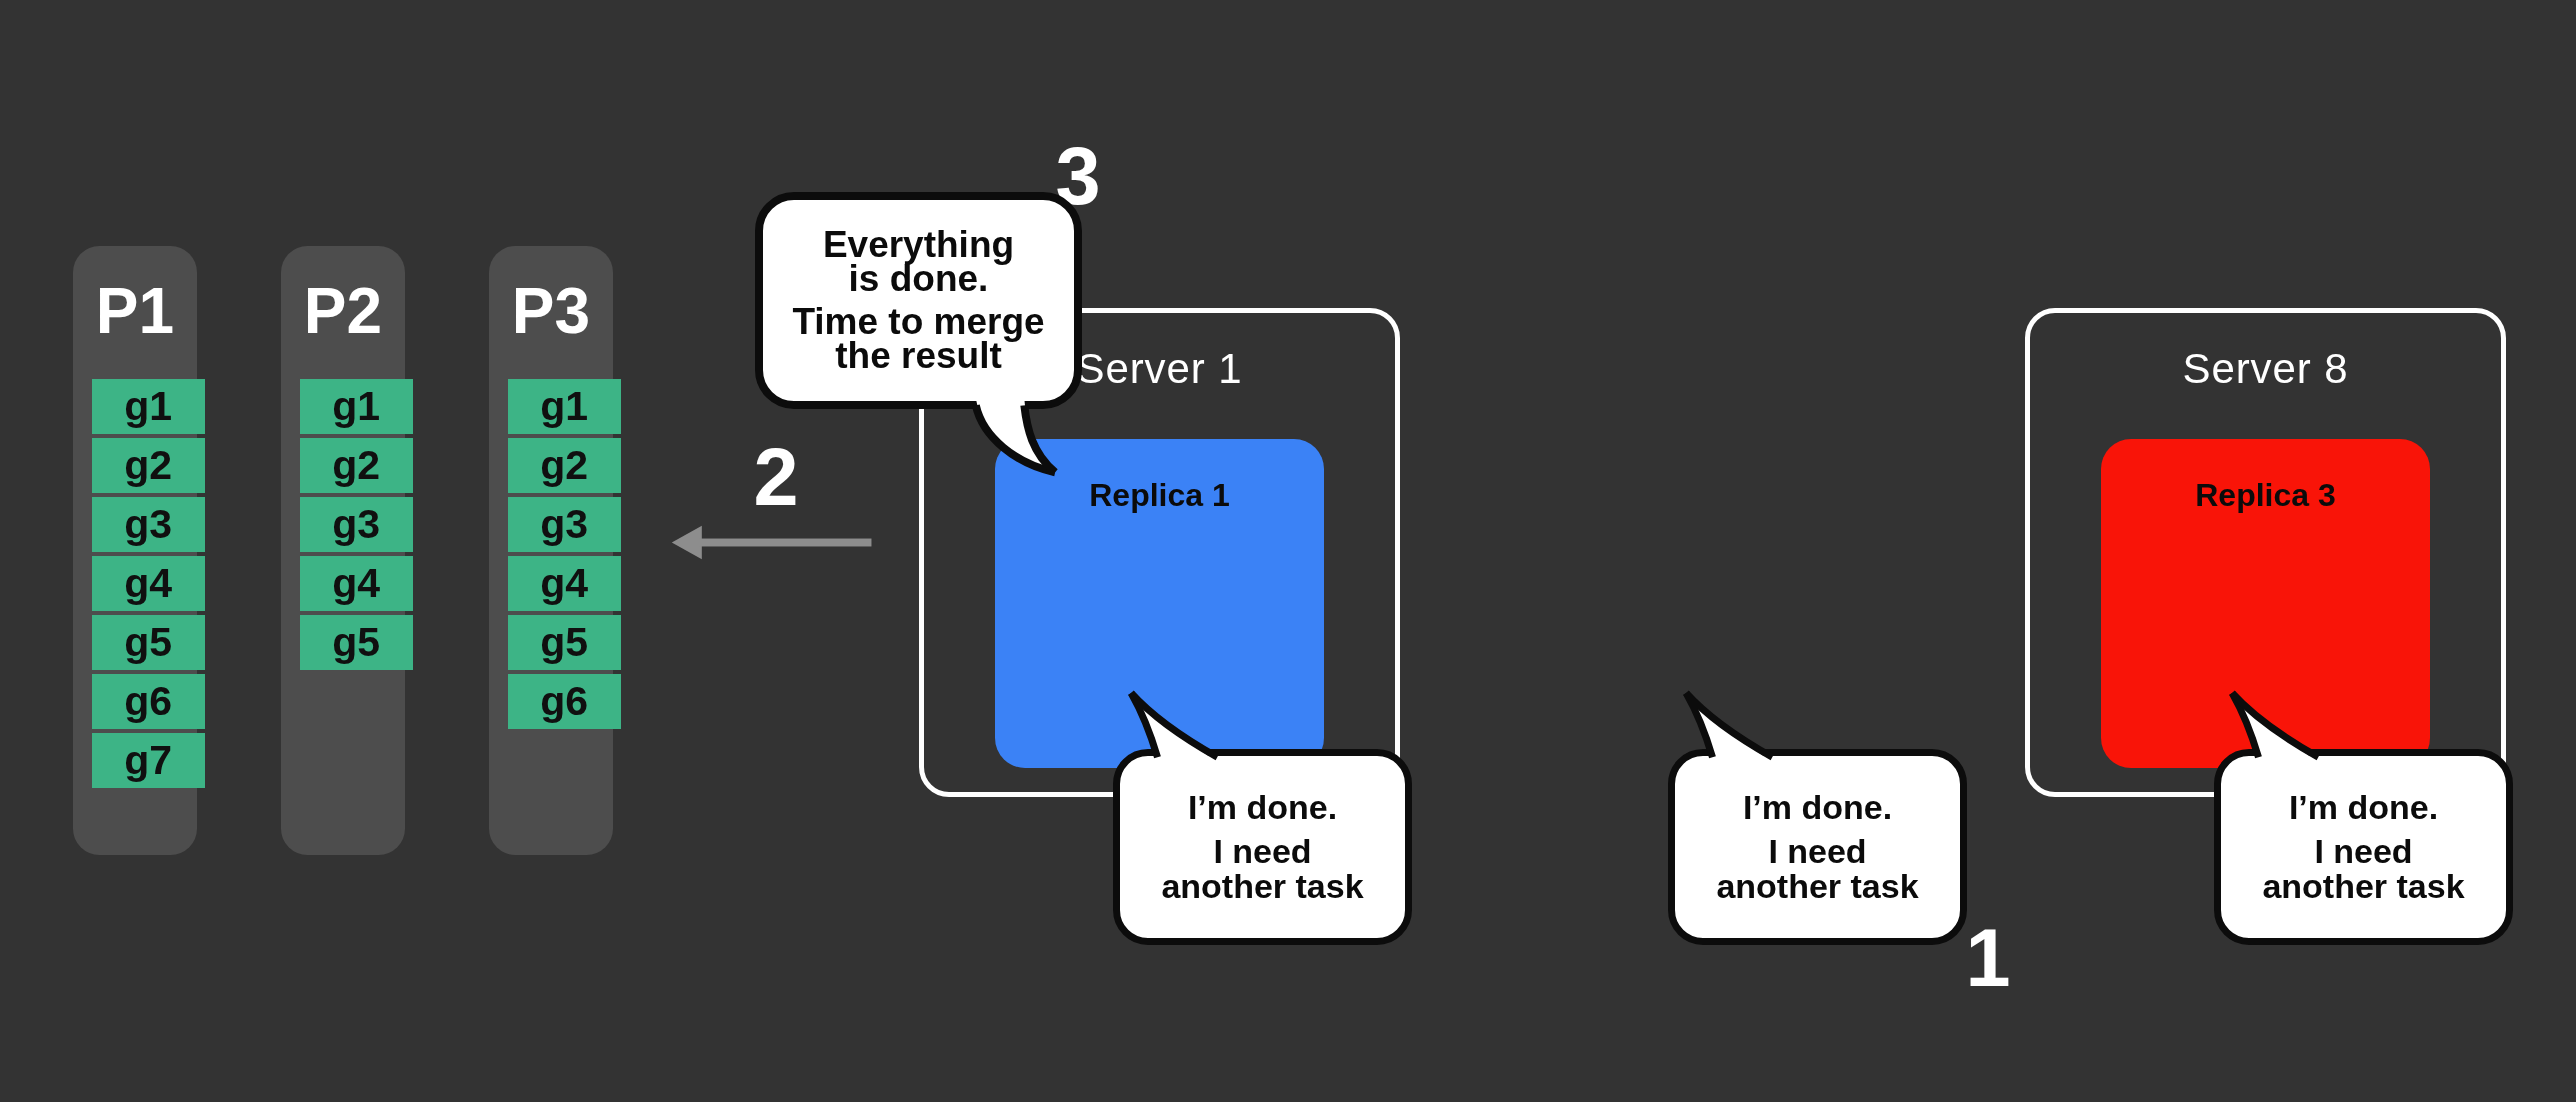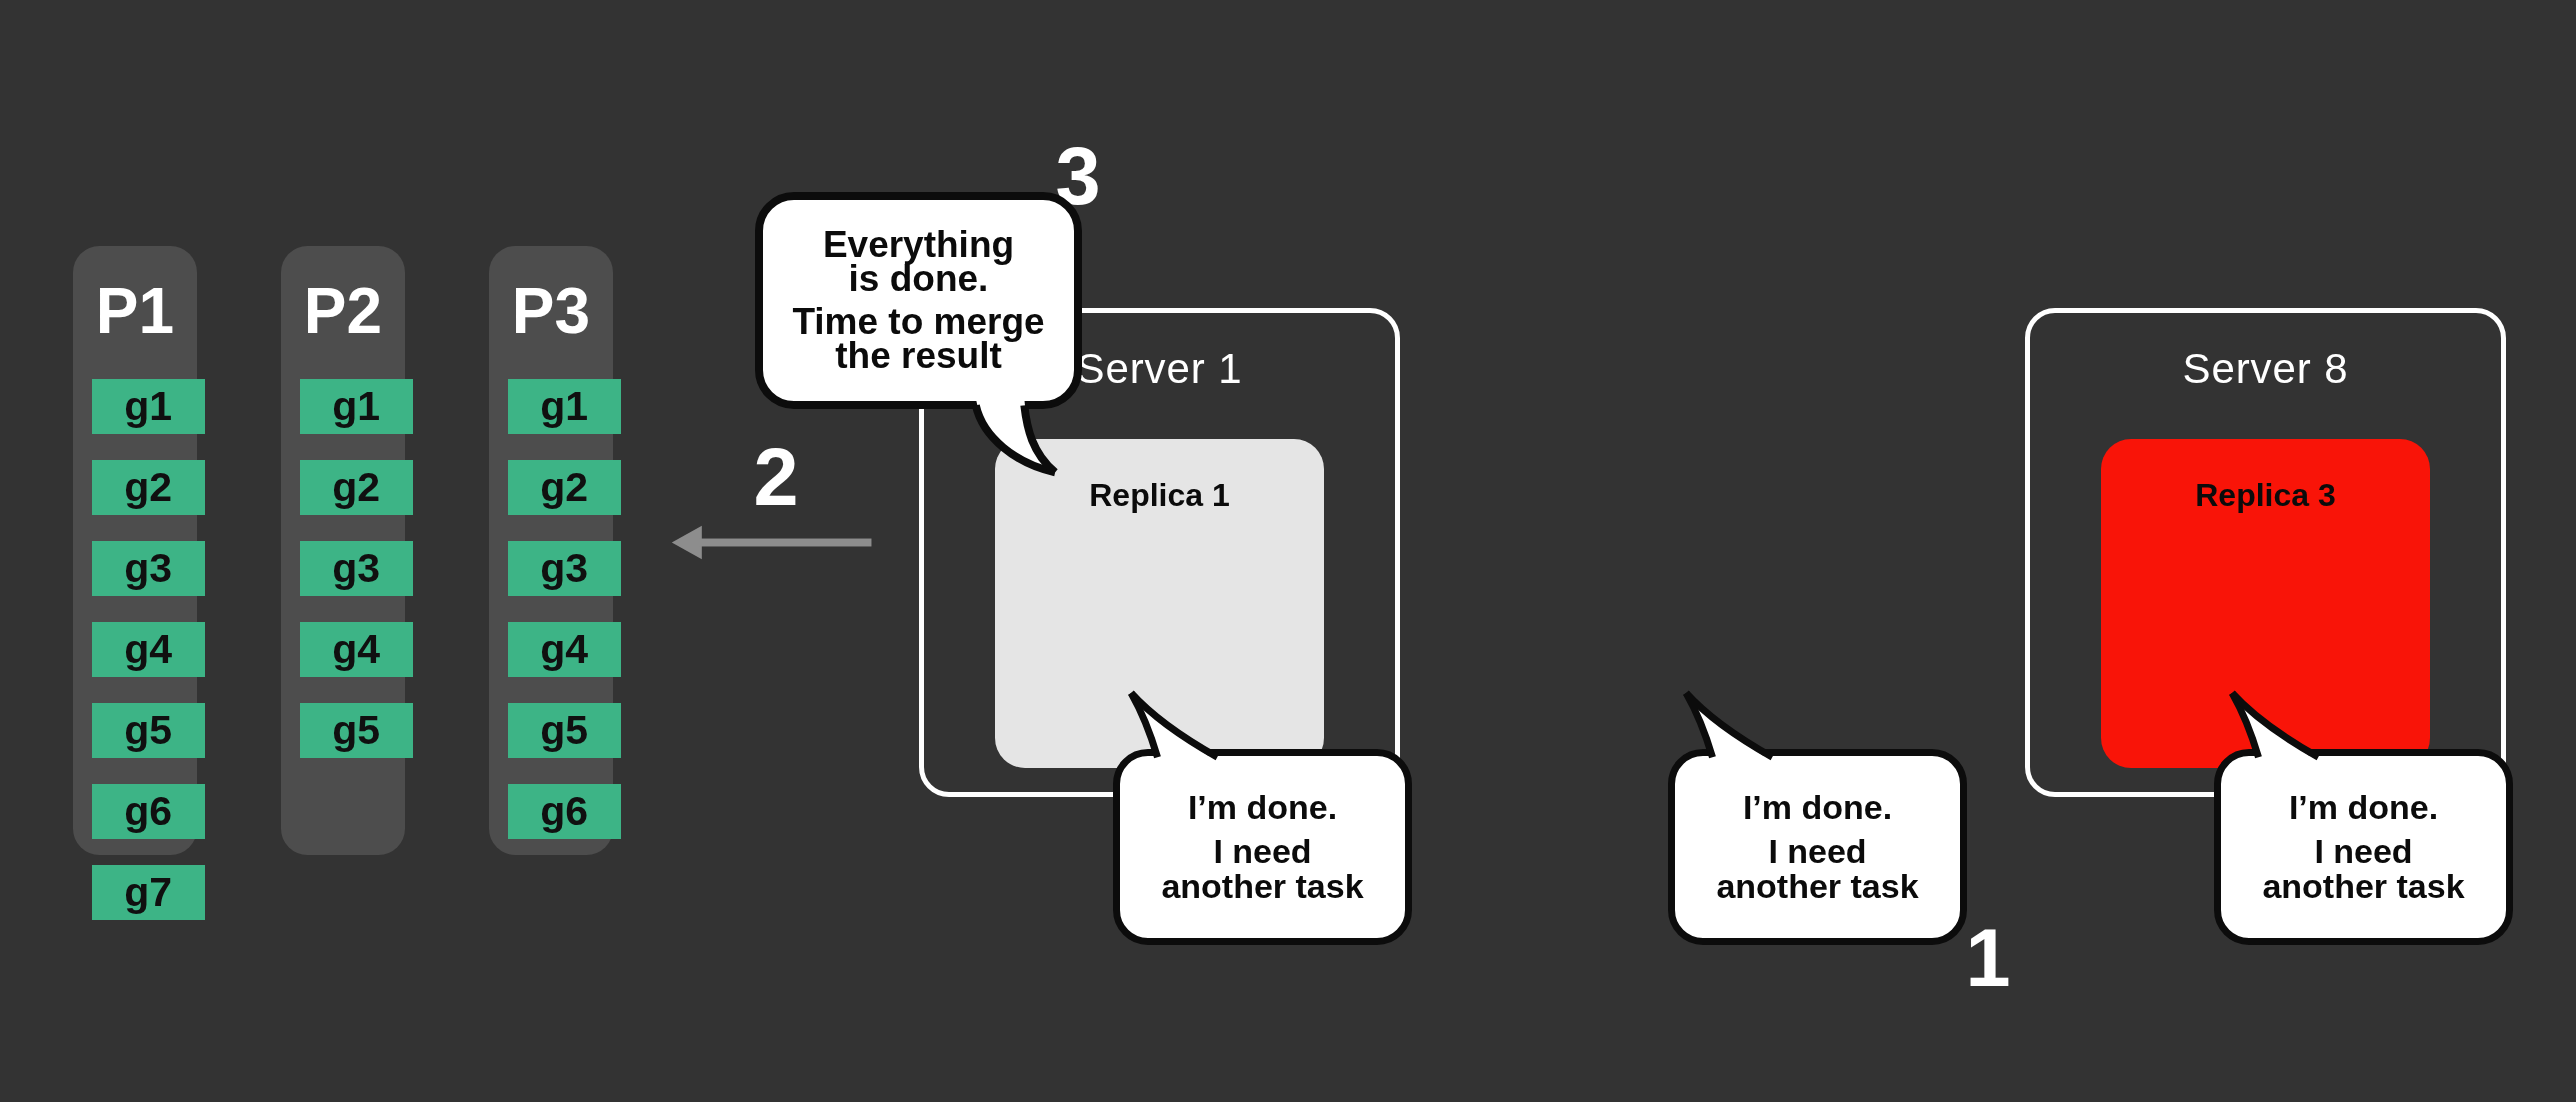--- a/index.html
+++ b/index.html
@@ -3,21 +3,21 @@
 <meta charset="utf-8">
 <style>
   html,body{margin:0;padding:0;background:#333333;}
   .stage{position:relative;width:2576px;height:1102px;background:#333333;
          font-family:"Liberation Sans",sans-serif;overflow:hidden;}
 
   
   .panel{position:absolute;top:246px;width:124px;height:609px;background:#4d4d4d;border-radius:26.5px;}
   .panel-header{position:absolute;top:23px;left:0;right:0;height:83px;display:flex;
                 align-items:center;justify-content:center;color:#ffffff;font-weight:bold;font-size:64px;}
-  .cells{position:absolute;top:133px;left:18.6px;width:113px;display:flex;flex-direction:column;gap:26px;}
+  .cells{position:absolute;top:133px;left:18.6px;width:113px;display:flex;flex-direction:column;gap:4px;}
   .cell{height:55px;background:#3db486;display:flex;align-items:center;justify-content:center;
         font-size:41px;font-weight:bold;color:#101010;}
 
   
   .server{position:absolute;top:308px;width:481px;height:489px;border:5.3px solid #ffffff;
           border-radius:30px;box-sizing:border-box;}
   .server-label{position:absolute;top:32px;left:0;right:0;text-align:center;color:#ffffff;
                 font-size:42px;font-weight:500;letter-spacing:0.9px;}
   .replica{position:absolute;top:126px;left:71px;width:329px;height:329px;border-radius:30px;}
   .replica-label{position:absolute;top:39px;left:0;right:0;text-align:center;line-height:35px;
@@ -78,21 +78,21 @@
       <div class="cell">g2</div>
       <div class="cell">g3</div>
       <div class="cell">g4</div>
       <div class="cell">g5</div>
       <div class="cell">g6</div>
     </div>
   </section>
 
   <section class="server" style="left:919px">
     <div class="server-label">Server 1</div>
-    <div class="replica" style="background: #e5e5e5;">
+    <div class="replica" style="background: #3b82f6;">
       <div class="replica-label">Replica 1</div>
     </div>
   </section>
 
 
   <section class="server" style="left:2025px">
     <div class="server-label">Server 8</div>
     <div class="replica" style="background: rgb(249, 20, 8);">
       <div class="replica-label">Replica 3</div>
     </div>

